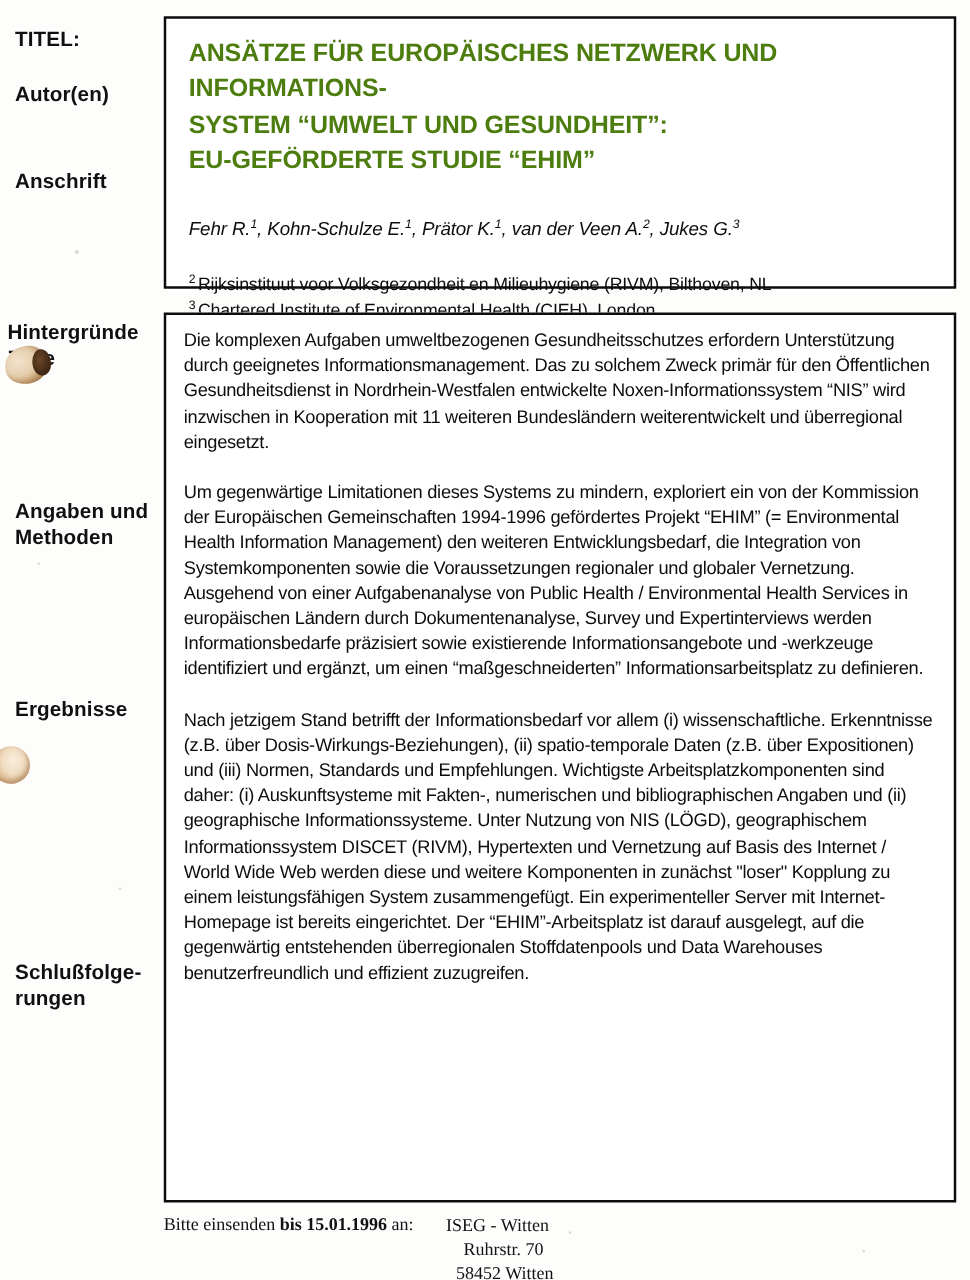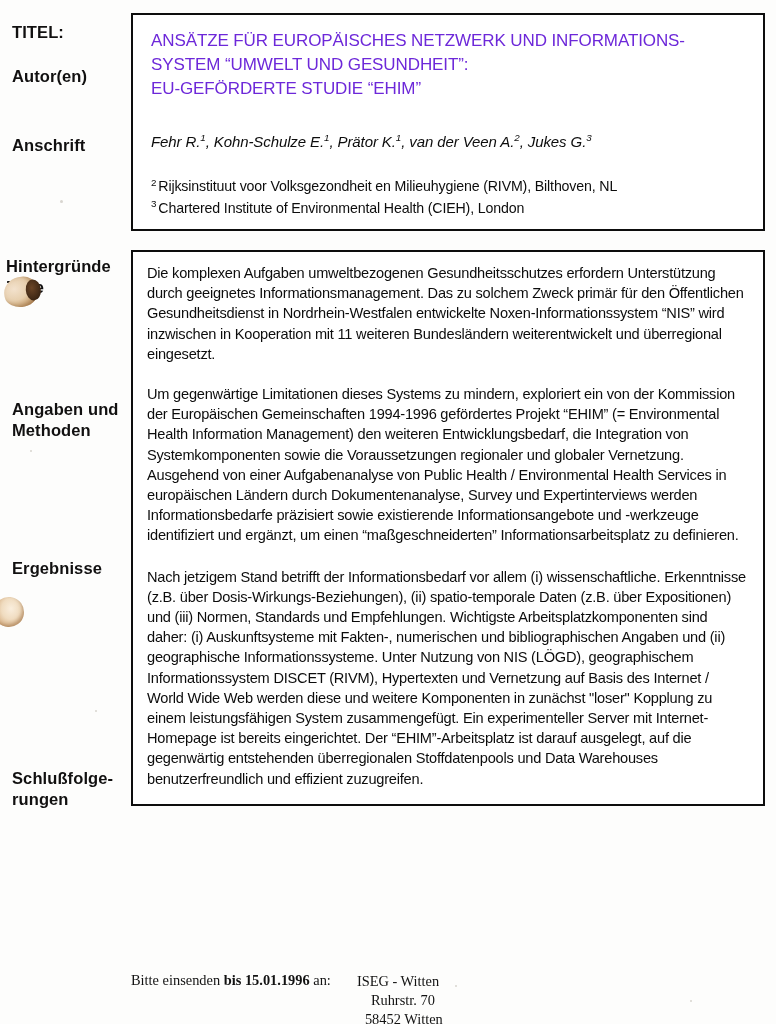--- a/index.html
+++ b/index.html
@@ -53,33 +53,33 @@
   #box-header {
     left: 131px;
     top: 13px;
     width: 634px;
     height: 218px;
   }
   #box-body {
     left: 131px;
     top: 250px;
     width: 634px;
-    height: 556px;
+    height: 712px;
   }
 
   
   .header-inner {
     padding: 14px 16px 0 18px;
   }
   .doc-title {
     font-family: "Liberation Sans", sans-serif;
-    font-weight: normal;
-    font-size: 17px;
+    font-weight: bold;
+    font-size: 20px;
     line-height: 1.42;
-    color: #6d28d9;
+    color: #4d7c0f;
     letter-spacing: -0.1px;
     white-space: pre-line;
     margin: 0;
   }
   .authors {
     font-family: "Liberation Sans", sans-serif;
     font-size: 15px;
     line-height: 1.4;
     color: #0d0d0d;
     margin: 30px 0 0 0;

